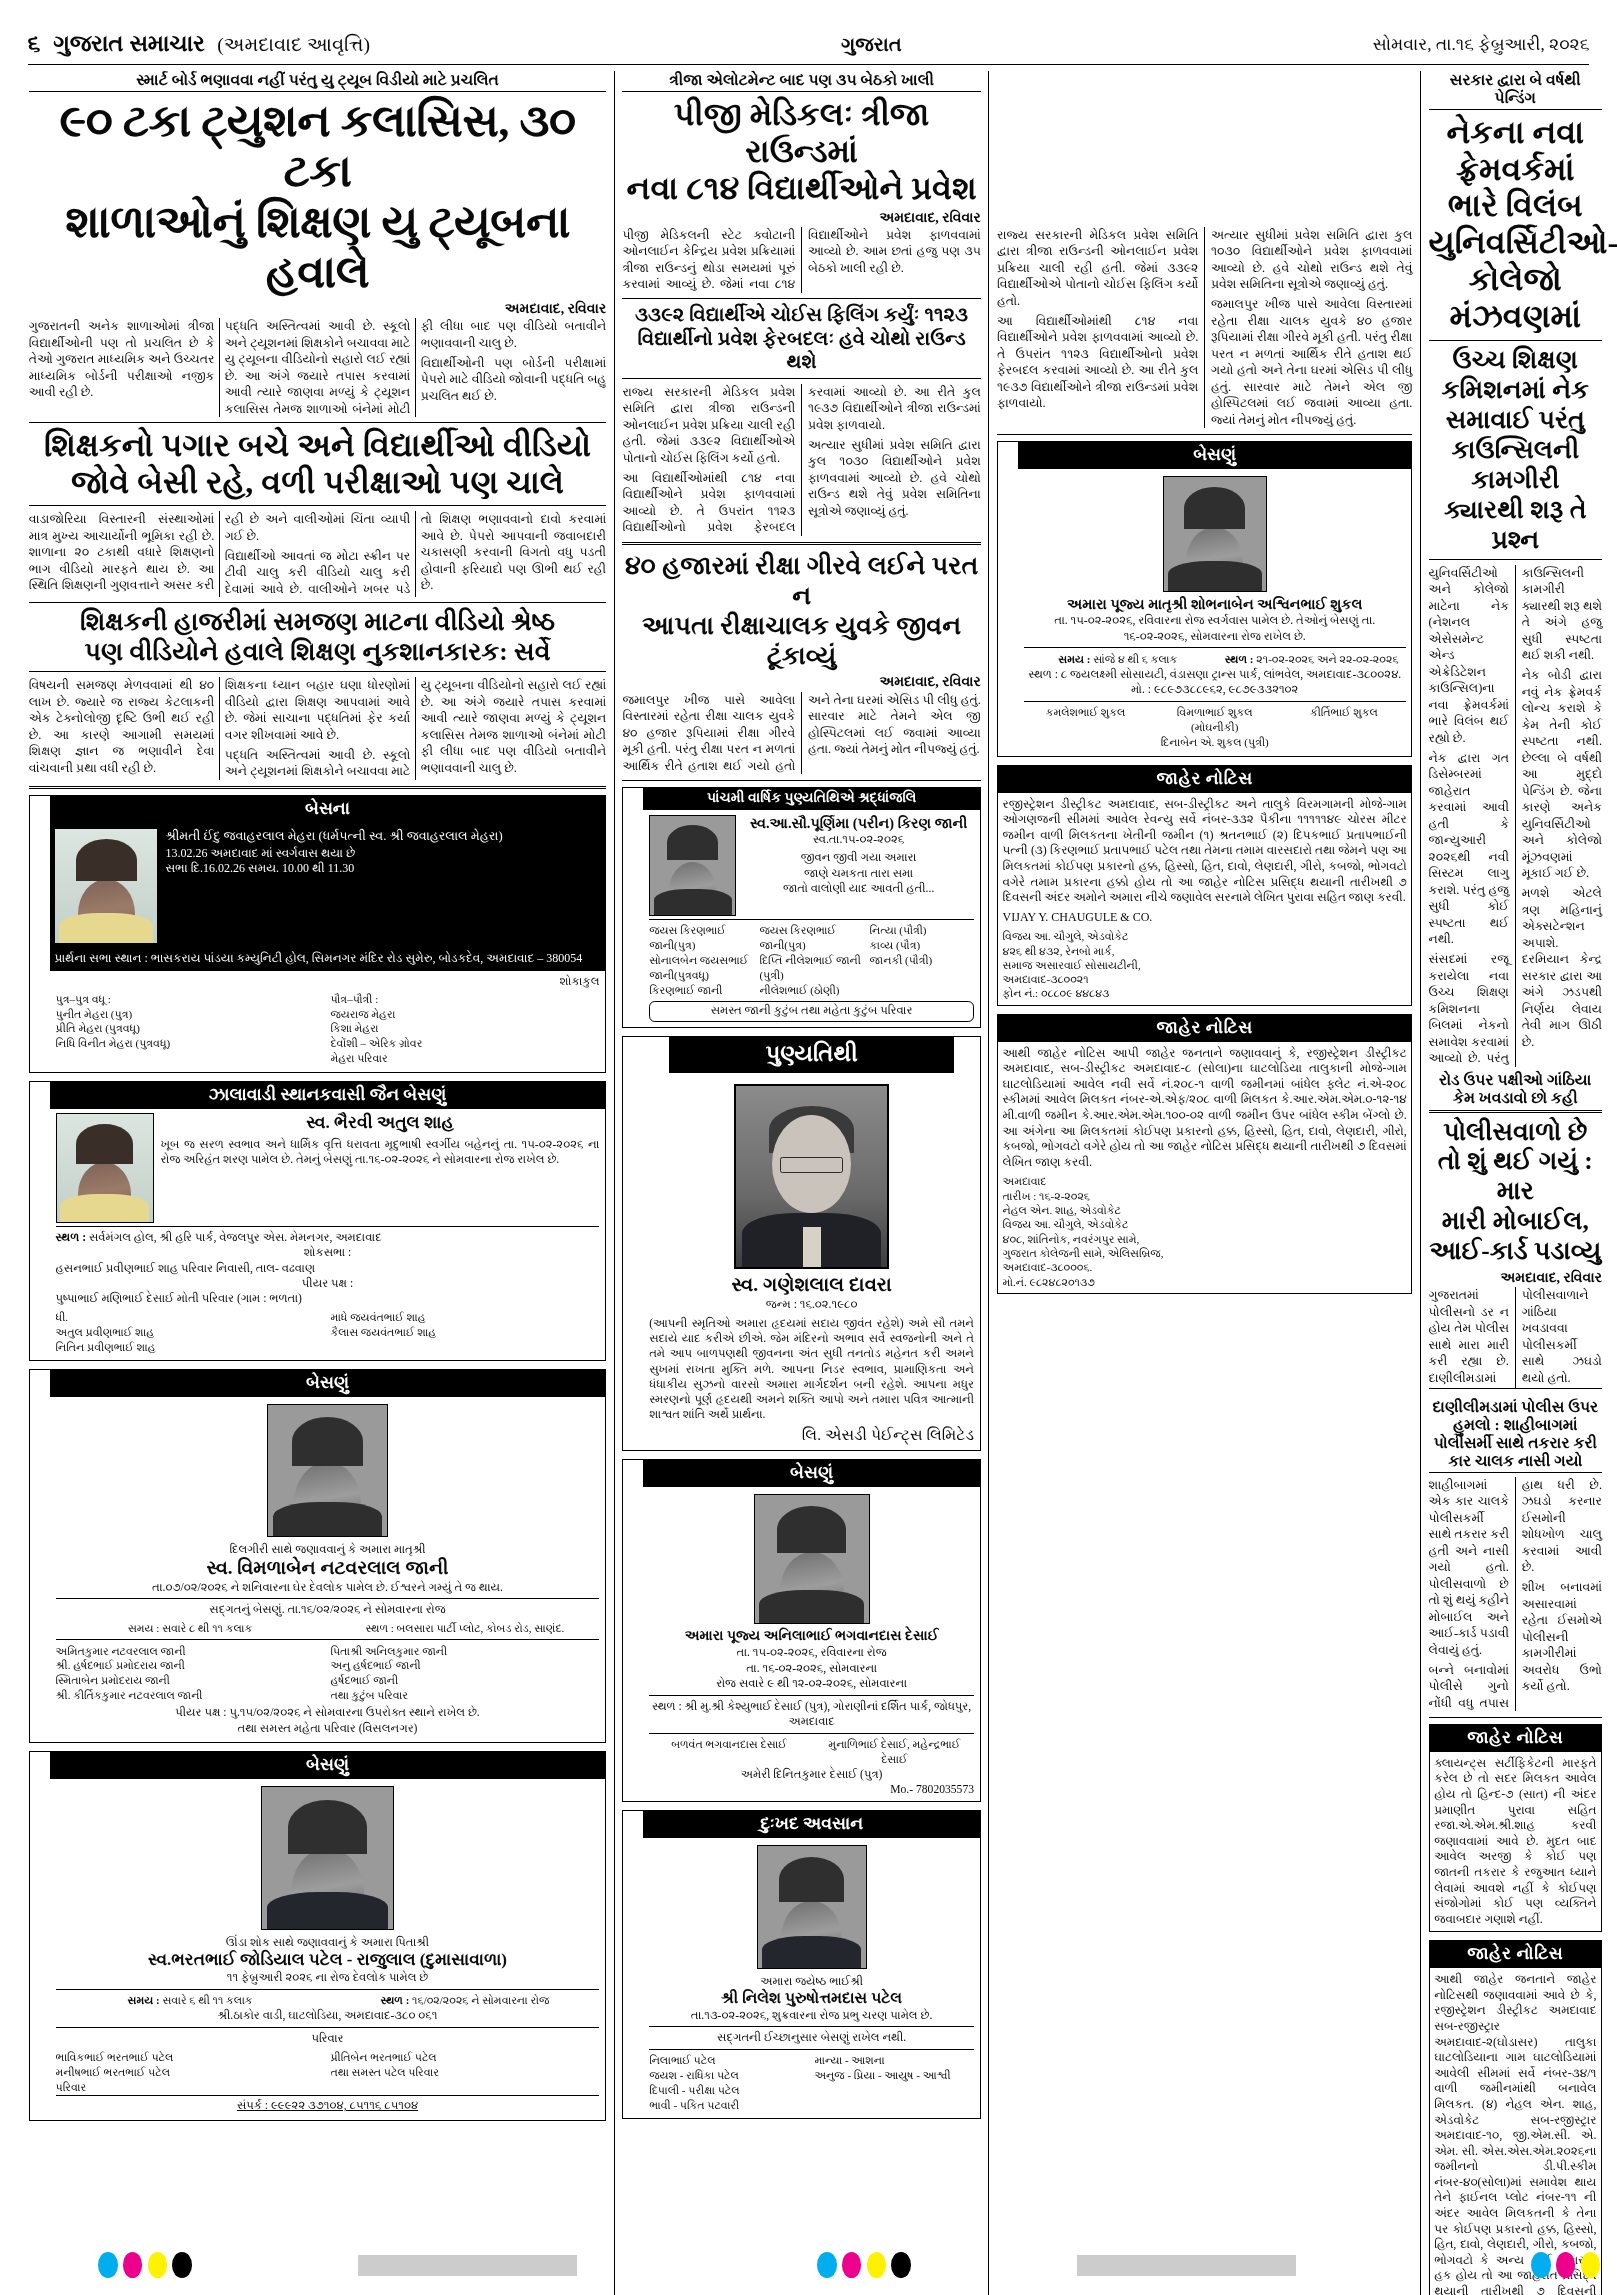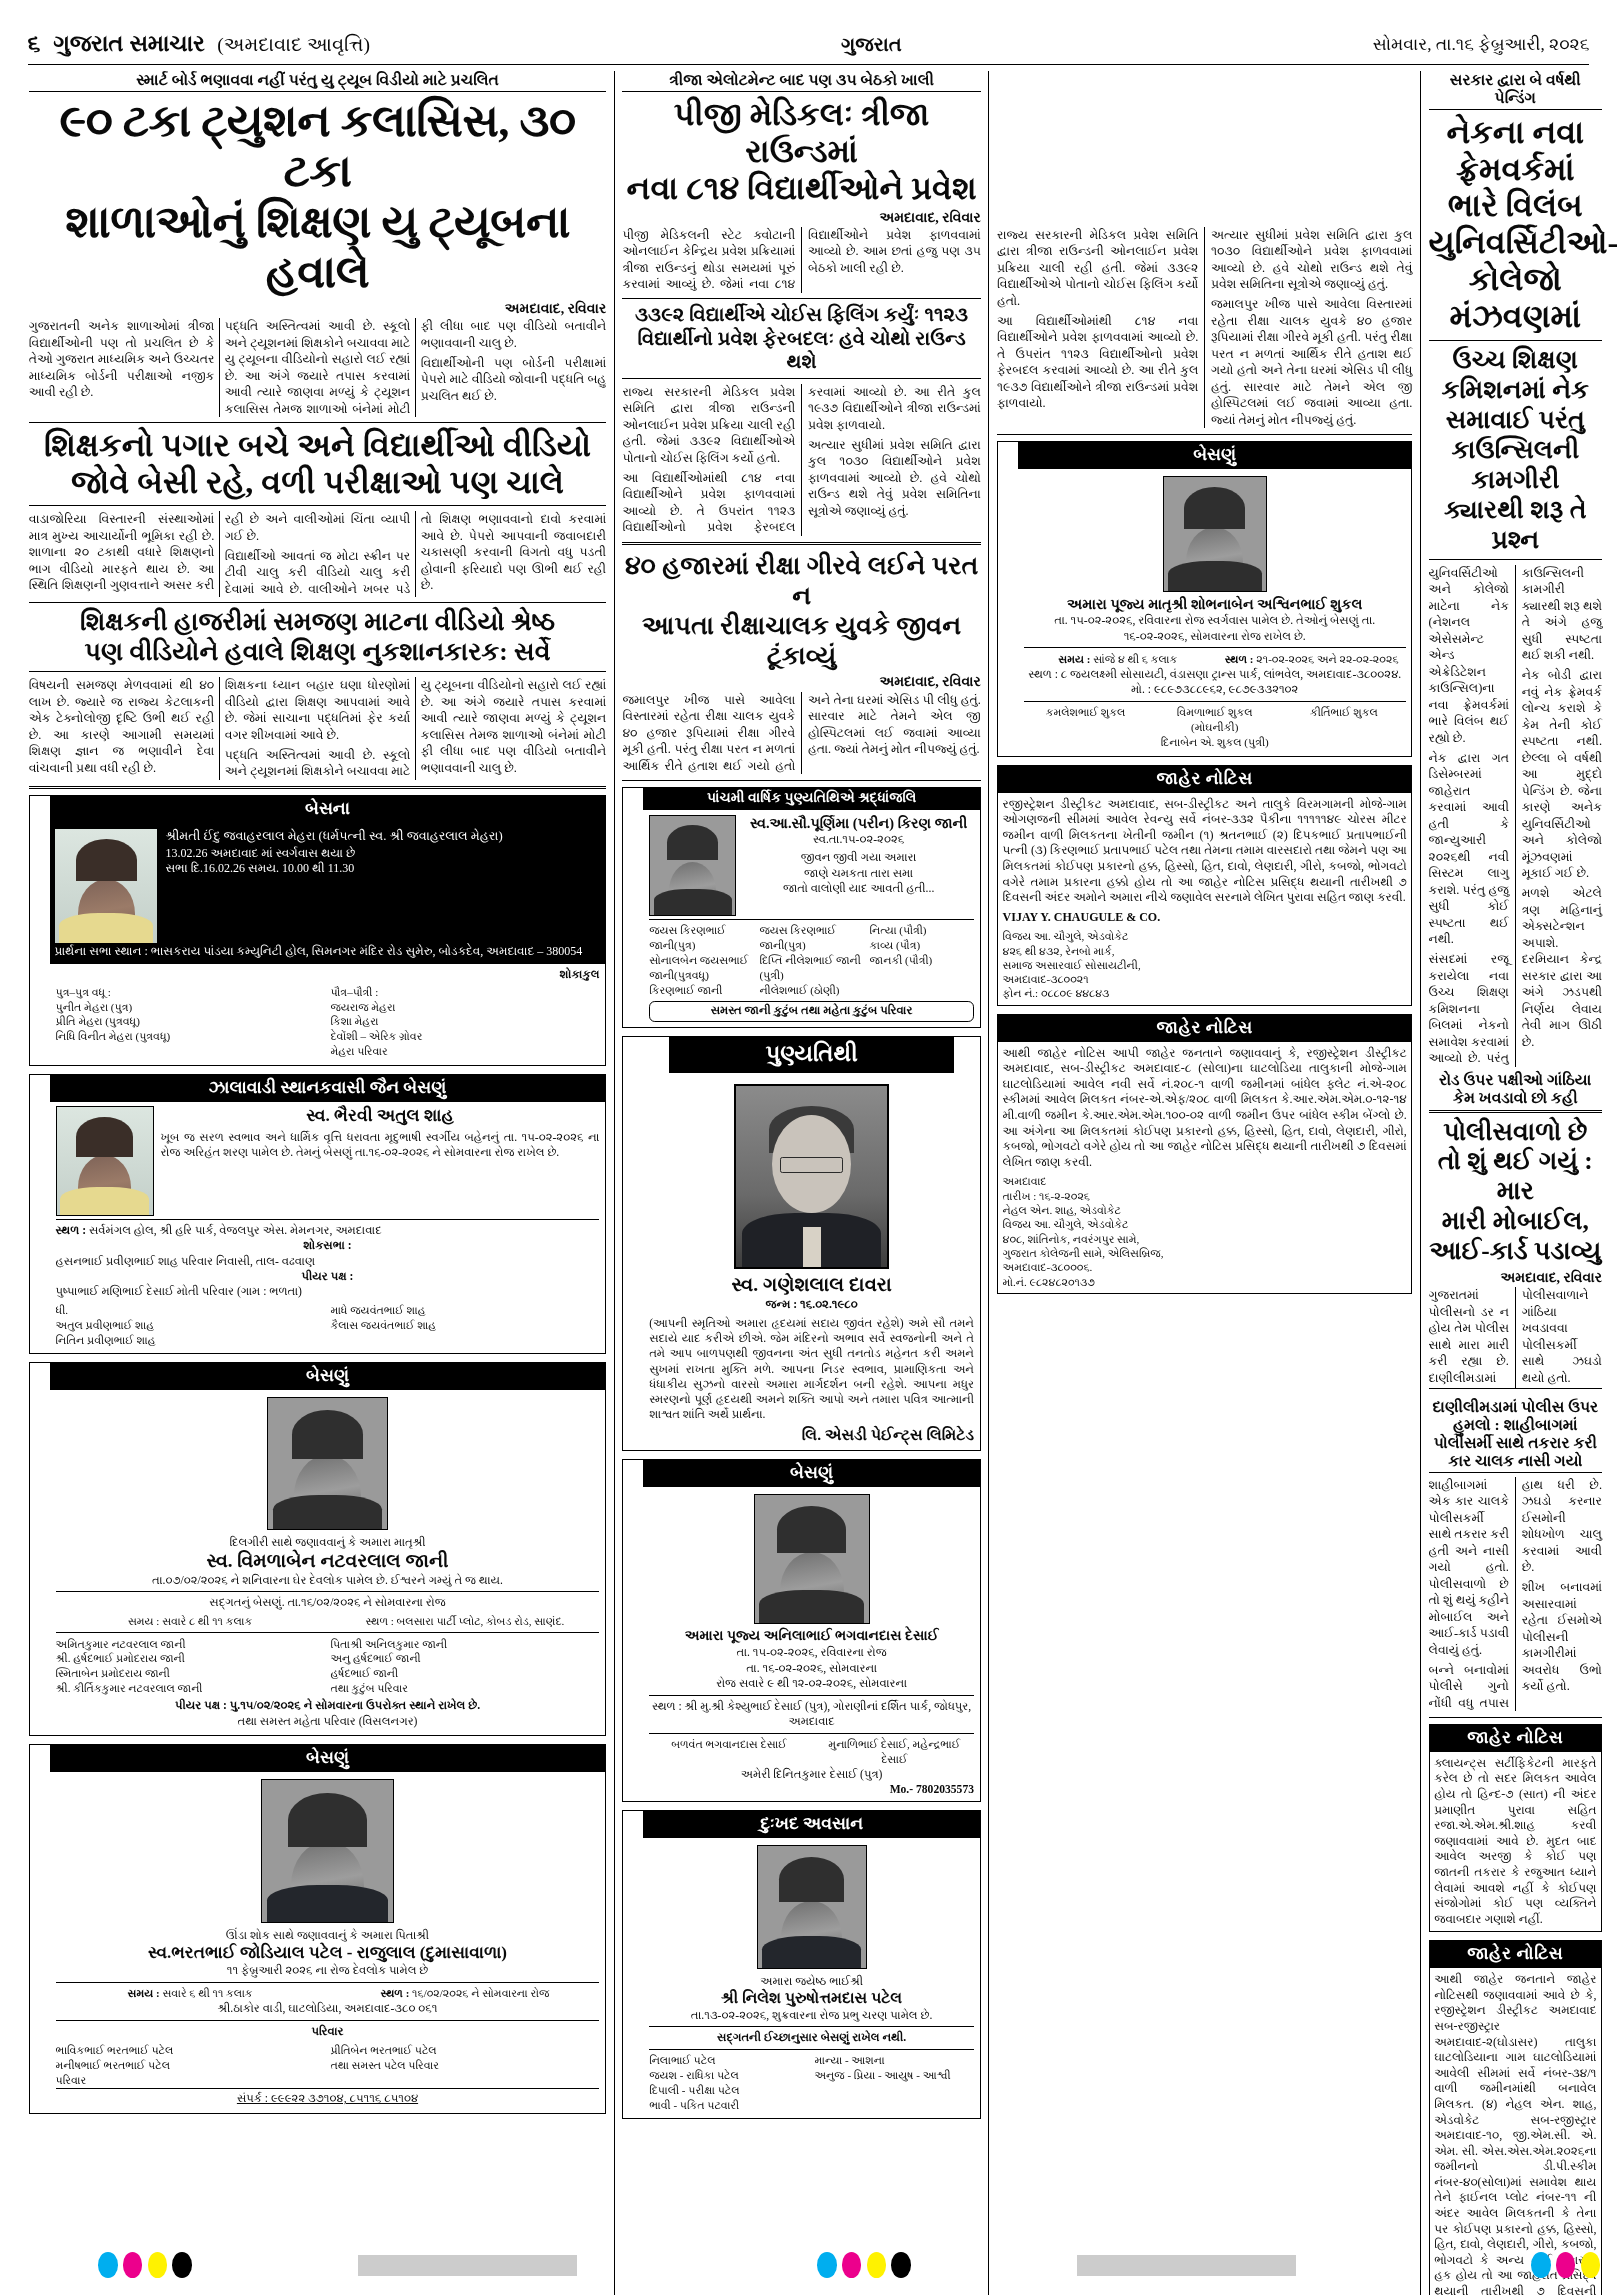--- a/index.html
+++ b/index.html
@@ -122,21 +122,21 @@
   .punya-photo .glass { position:absolute; left:29%; top:39%; width:42%; height:9%; border:1.7px solid #2a2a2a; border-radius:2.3px; }
   .punya-photo .suit { position:absolute; bottom:0; left:4%; width:92%; height:30%; background:#1f2126; border-radius:38% 38% 0 0; }
   .punya-photo .tie { position:absolute; bottom:0; left:44%; width:12%; height:22%; background:#d8d2c6; }
 
   
   .cmyk-row { position:absolute; left:0; bottom:17.3px; width:1617px; height:25.4px; }
   .cmyk-grp { position:absolute; display:flex; gap:5.2px; }
   .dot { width:19.6px; height:25.4px; border-radius:50%; }
   .grayblk { position:absolute; height:21px; background:#cccccc; top:2.3px; }
   .center { text-align:center; }
-  .bold { font-weight:bold; }
+  .bold { font-weight:normal; }
 </style>
 </head>
 <body>
 
 <div class="page">
 
   <div class="masthead">
     <div class="mast-left">
       <span class="page-no">૬</span>
       <span class="paper-name">ગુજરાત સમાચાર</span>
@@ -192,21 +192,21 @@
               <div class="hair"></div>
                 <div class="head"></div>
                 <div class="body"></div>
             </div>
             <div style="flex:1;">
               <div style="font-size:12.7px;line-height:1.3;text-align:justify;">શ્રીમતી ઈંદુ જવાહરલાલ મેહરા (ધર્મપત્ની સ્વ. શ્રી જવાહરલાલ મેહરા)</div>
               <div style="font-size:12px;margin-top:2.3px;">13.02.26 અમદાવાદ માં સ્વર્ગવાસ થયા છે</div>
               <div style="font-size:12px;">સભા દિ.16.02.26 સમય. 10.00 થી 11.30</div>
             </div>
           </div>
-          <div style="font-size:12px;line-height:1.3;margin-top:0;">પ્રાર્થના સભા સ્થાન : ભાસકરાય પાંડયા કમ્યુનિટી હોલ, સિમનગર મંદિર રોડ સુમેરુ, બોડકદેવ, અમદાવાદ – 380054</div>
+          <div style="font-size:12px;line-height:1.3;margin-top:7px;">પ્રાર્થના સભા સ્થાન : ભાસકરાય પાંડયા કમ્યુનિટી હોલ, સિમનગર મંદિર રોડ સુમેરુ, બોડકદેવ, અમદાવાદ – 380054</div>
         </div>
         <div class="obit-in">
           <div class="obit-r bold">શોકાકુલ</div>
           <div class="obit-cols">
             <div>
               <div>પુત્ર–પુત્ર વધૂ :</div>
               <div>પુનીત મેહરા (પુત્ર)</div>
               <div>પ્રીતિ મેહરા (પુત્રવધૂ)</div>
               <div>નિધિ વિનીત મેહરા (પુત્રવધૂ)</div>
             </div>

